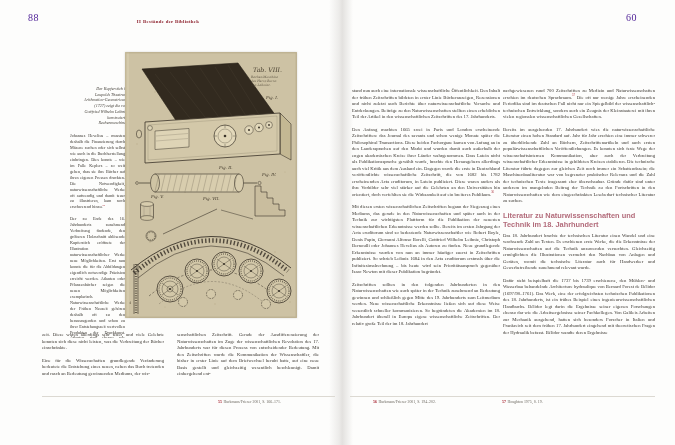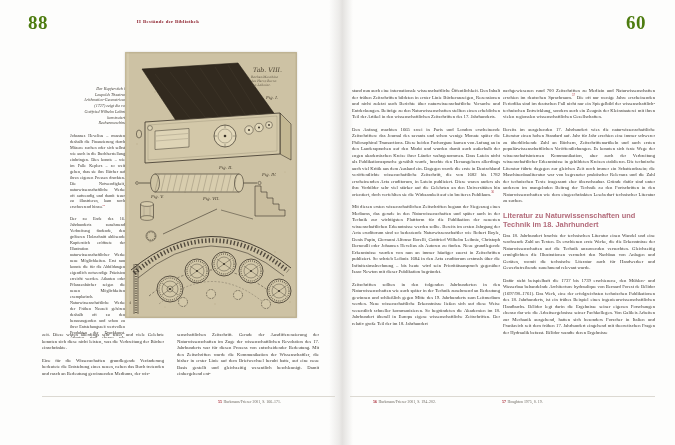--- a/index.html
+++ b/index.html
@@ -1,19 +1,19 @@
 <!DOCTYPE html>
 <html><head>
 <meta charset="utf-8">
 <style>
   html,body{margin:0;padding:0;background:#ffffff;}
   #spread{position:relative;width:675px;height:445px;background:#fdfdfc;overflow:hidden;
           font-family:"Liberation Serif",serif;}
   .abs{position:absolute;}
-  .pgnum{font-size:19px;color:#4d7c0f;letter-spacing:0.5px;font-weight:bold;}
+  .pgnum{font-size:10px;color:#4c1d95;letter-spacing:0.5px;}
   .runhead{font-size:4.8px;font-weight:bold;color:#8c1f2b;letter-spacing:0.3px;text-align:center;}
   .runhead .rn-num{margin-right:2px;}
   .cap{font-style:italic;font-size:4.1px;line-height:5.7px;color:#45413a;text-align:right;}
   .bodytxt{color:#38342e;text-align:justify;overflow:hidden;}
   .narrow{font-size:4.2px;line-height:5.95px;}
   .wide{font-size:4.7px;line-height:6.5px;}
   .para{margin:0 0 6px 0;}
   .para:last-child{margin-bottom:0;}
   .fnm{color:#a8232f;font-size:62%;vertical-align:super;line-height:0;}
   .heading{font-family:"Liberation Sans",sans-serif;font-weight:bold;font-size:7.4px;

